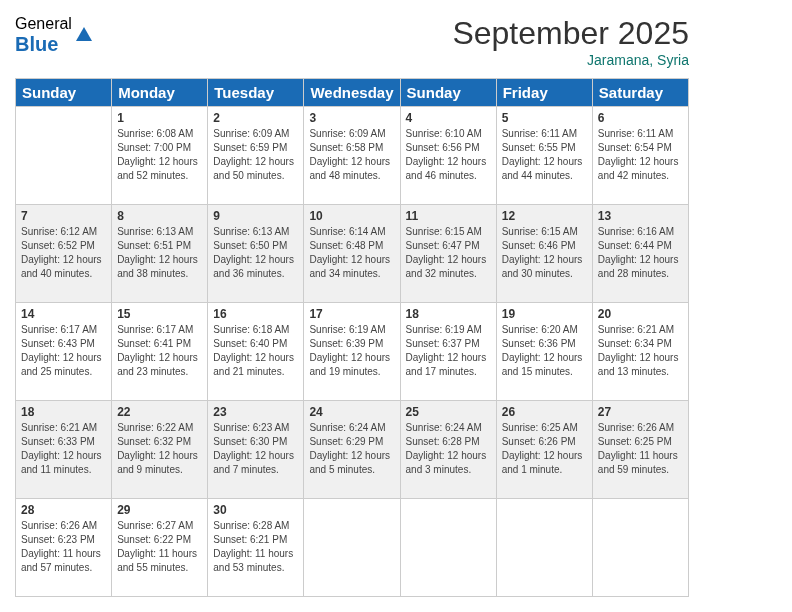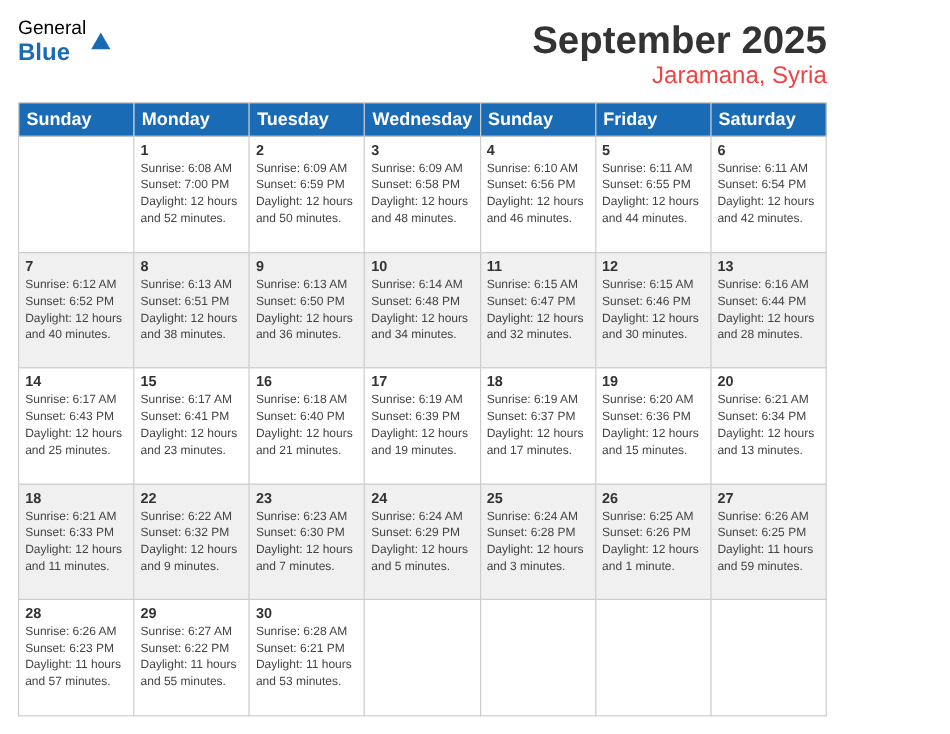--- a/index.html
+++ b/index.html
@@ -41,25 +41,25 @@
       width: 20px;
       height: 20px;
       margin-left: 2px;
     }
     .title-area {
       text-align: right;
     }
     .month-title {
       font-size: 32px;
       color: #333;
-      font-weight: bold;
+      font-weight: normal;
     }
     .subtitle {
-      font-size: 20px;
-      color: #ef4444;
+      font-size: 14px;
+      color: #0f766e;
     }
     .calendar {
       width: 100%;
       border-collapse: collapse;
       flex: 1;
     }
     .calendar thead th {
       background-color: #1a6bb5;
       color: white;
       text-align: left;

